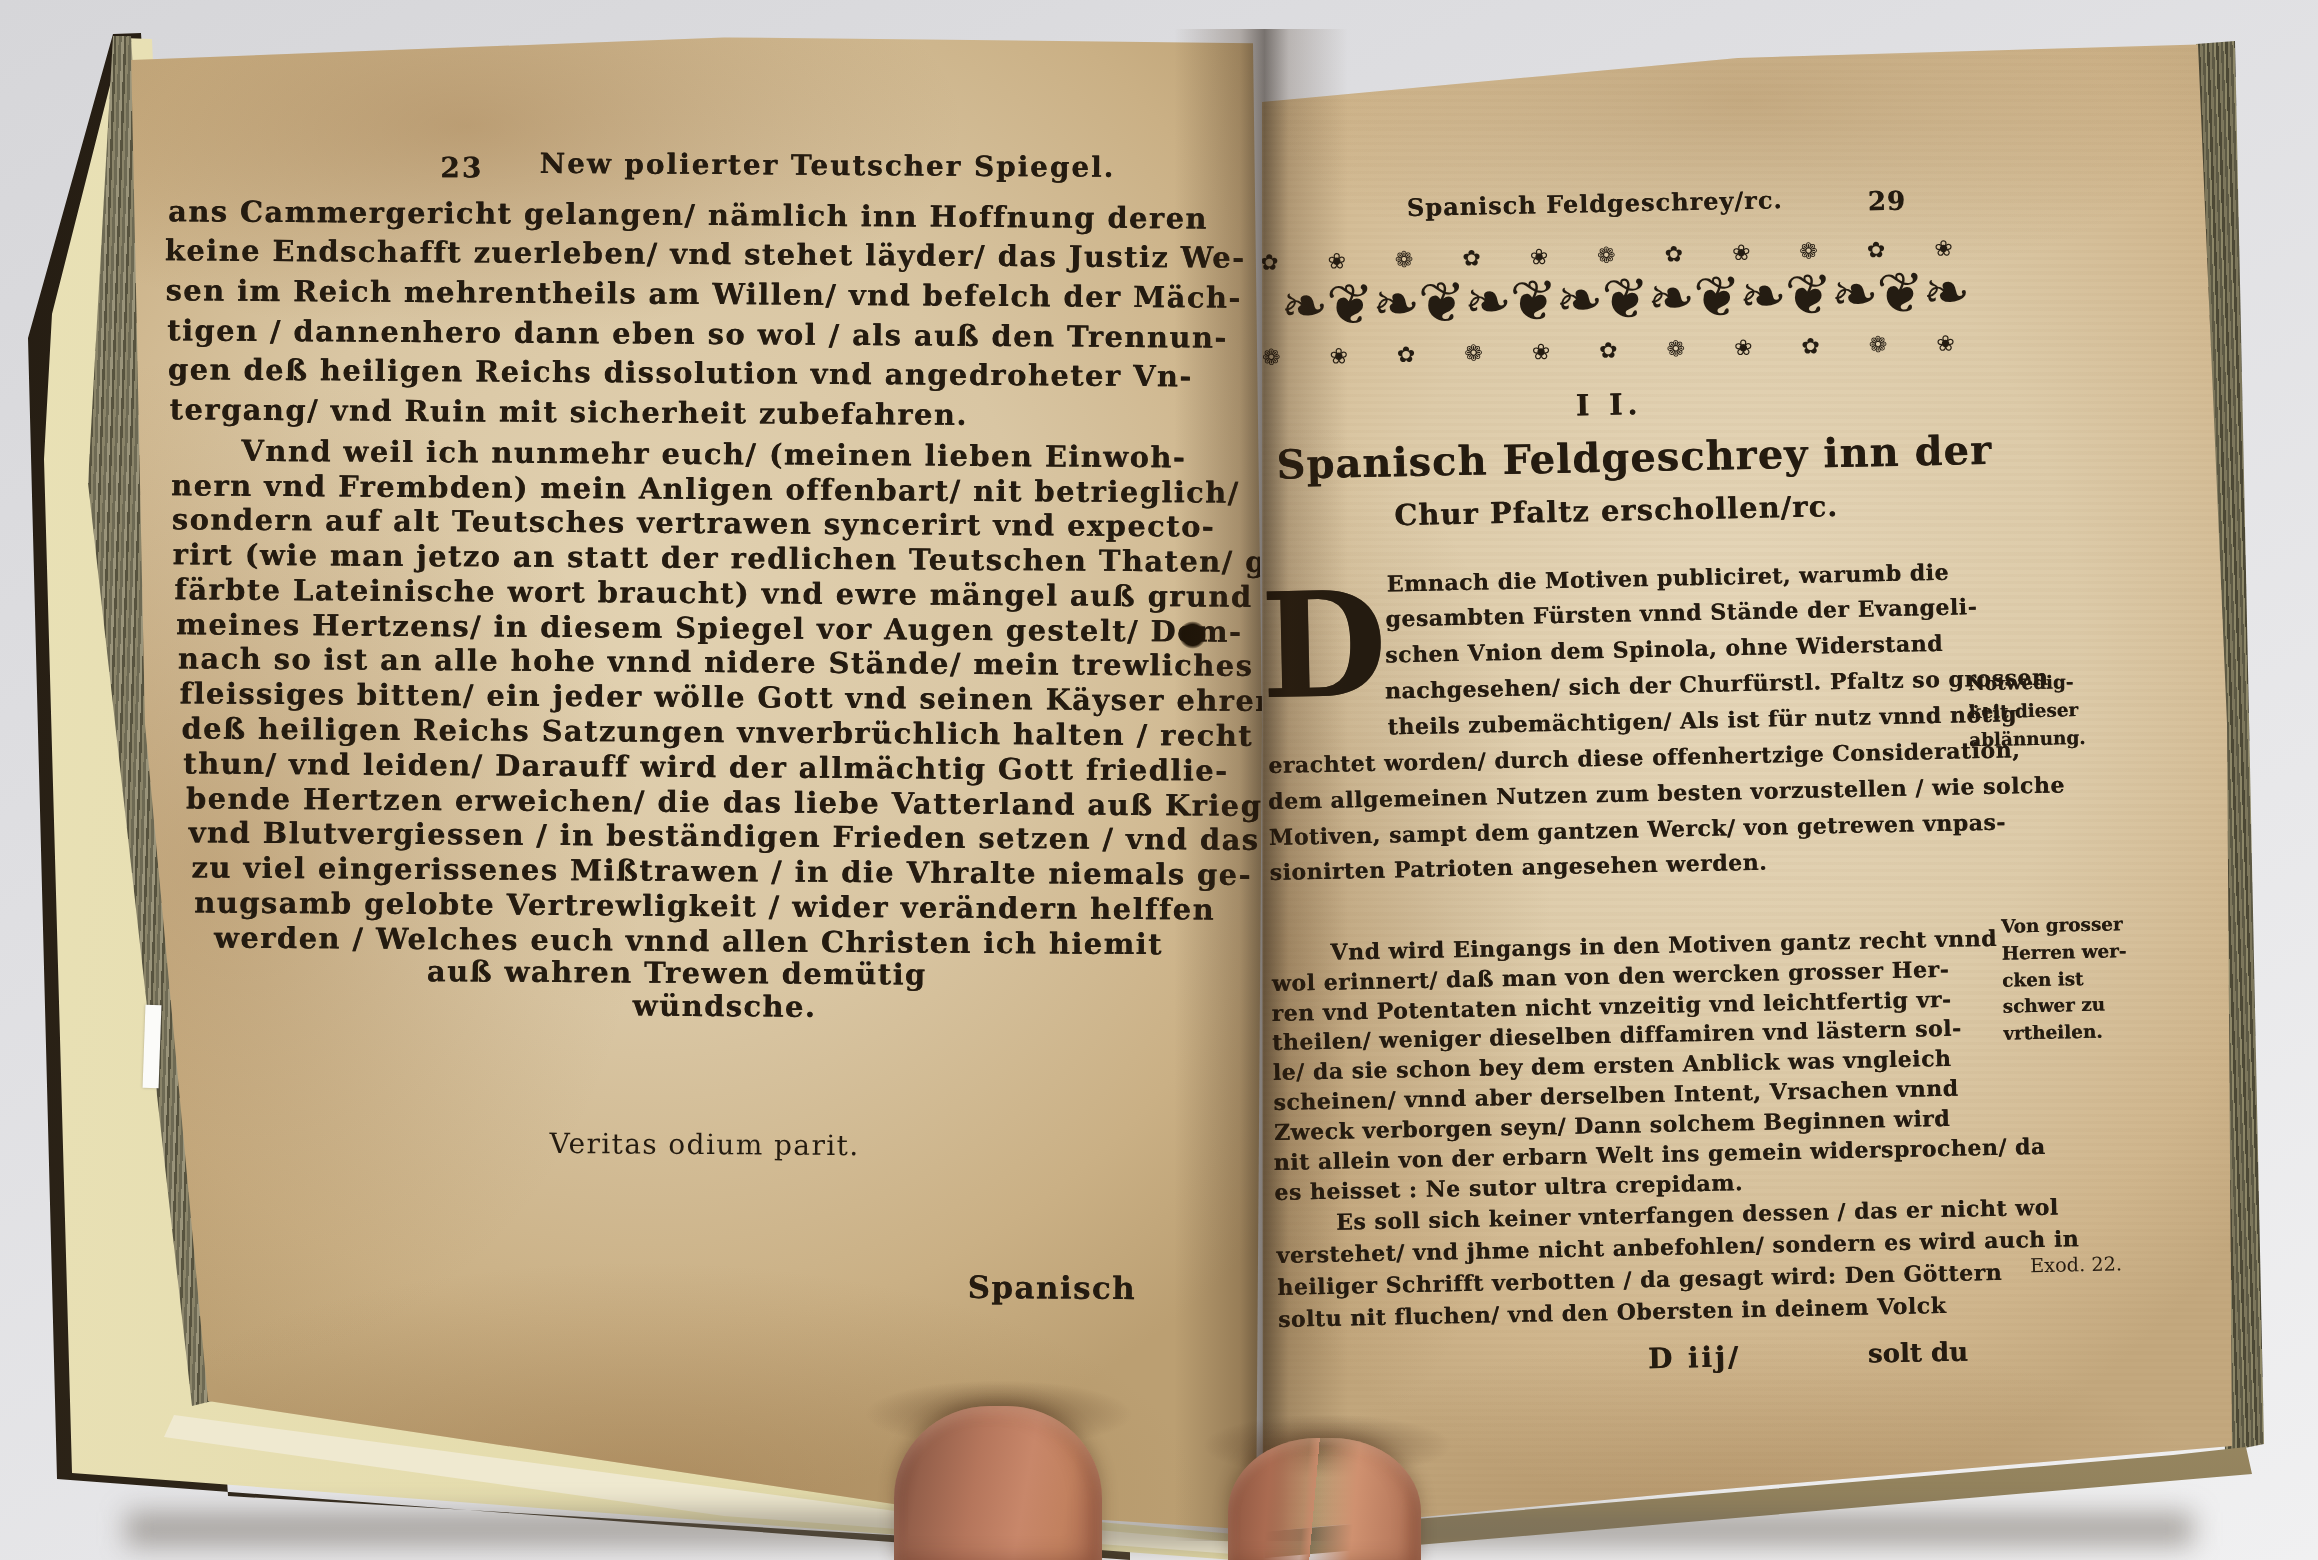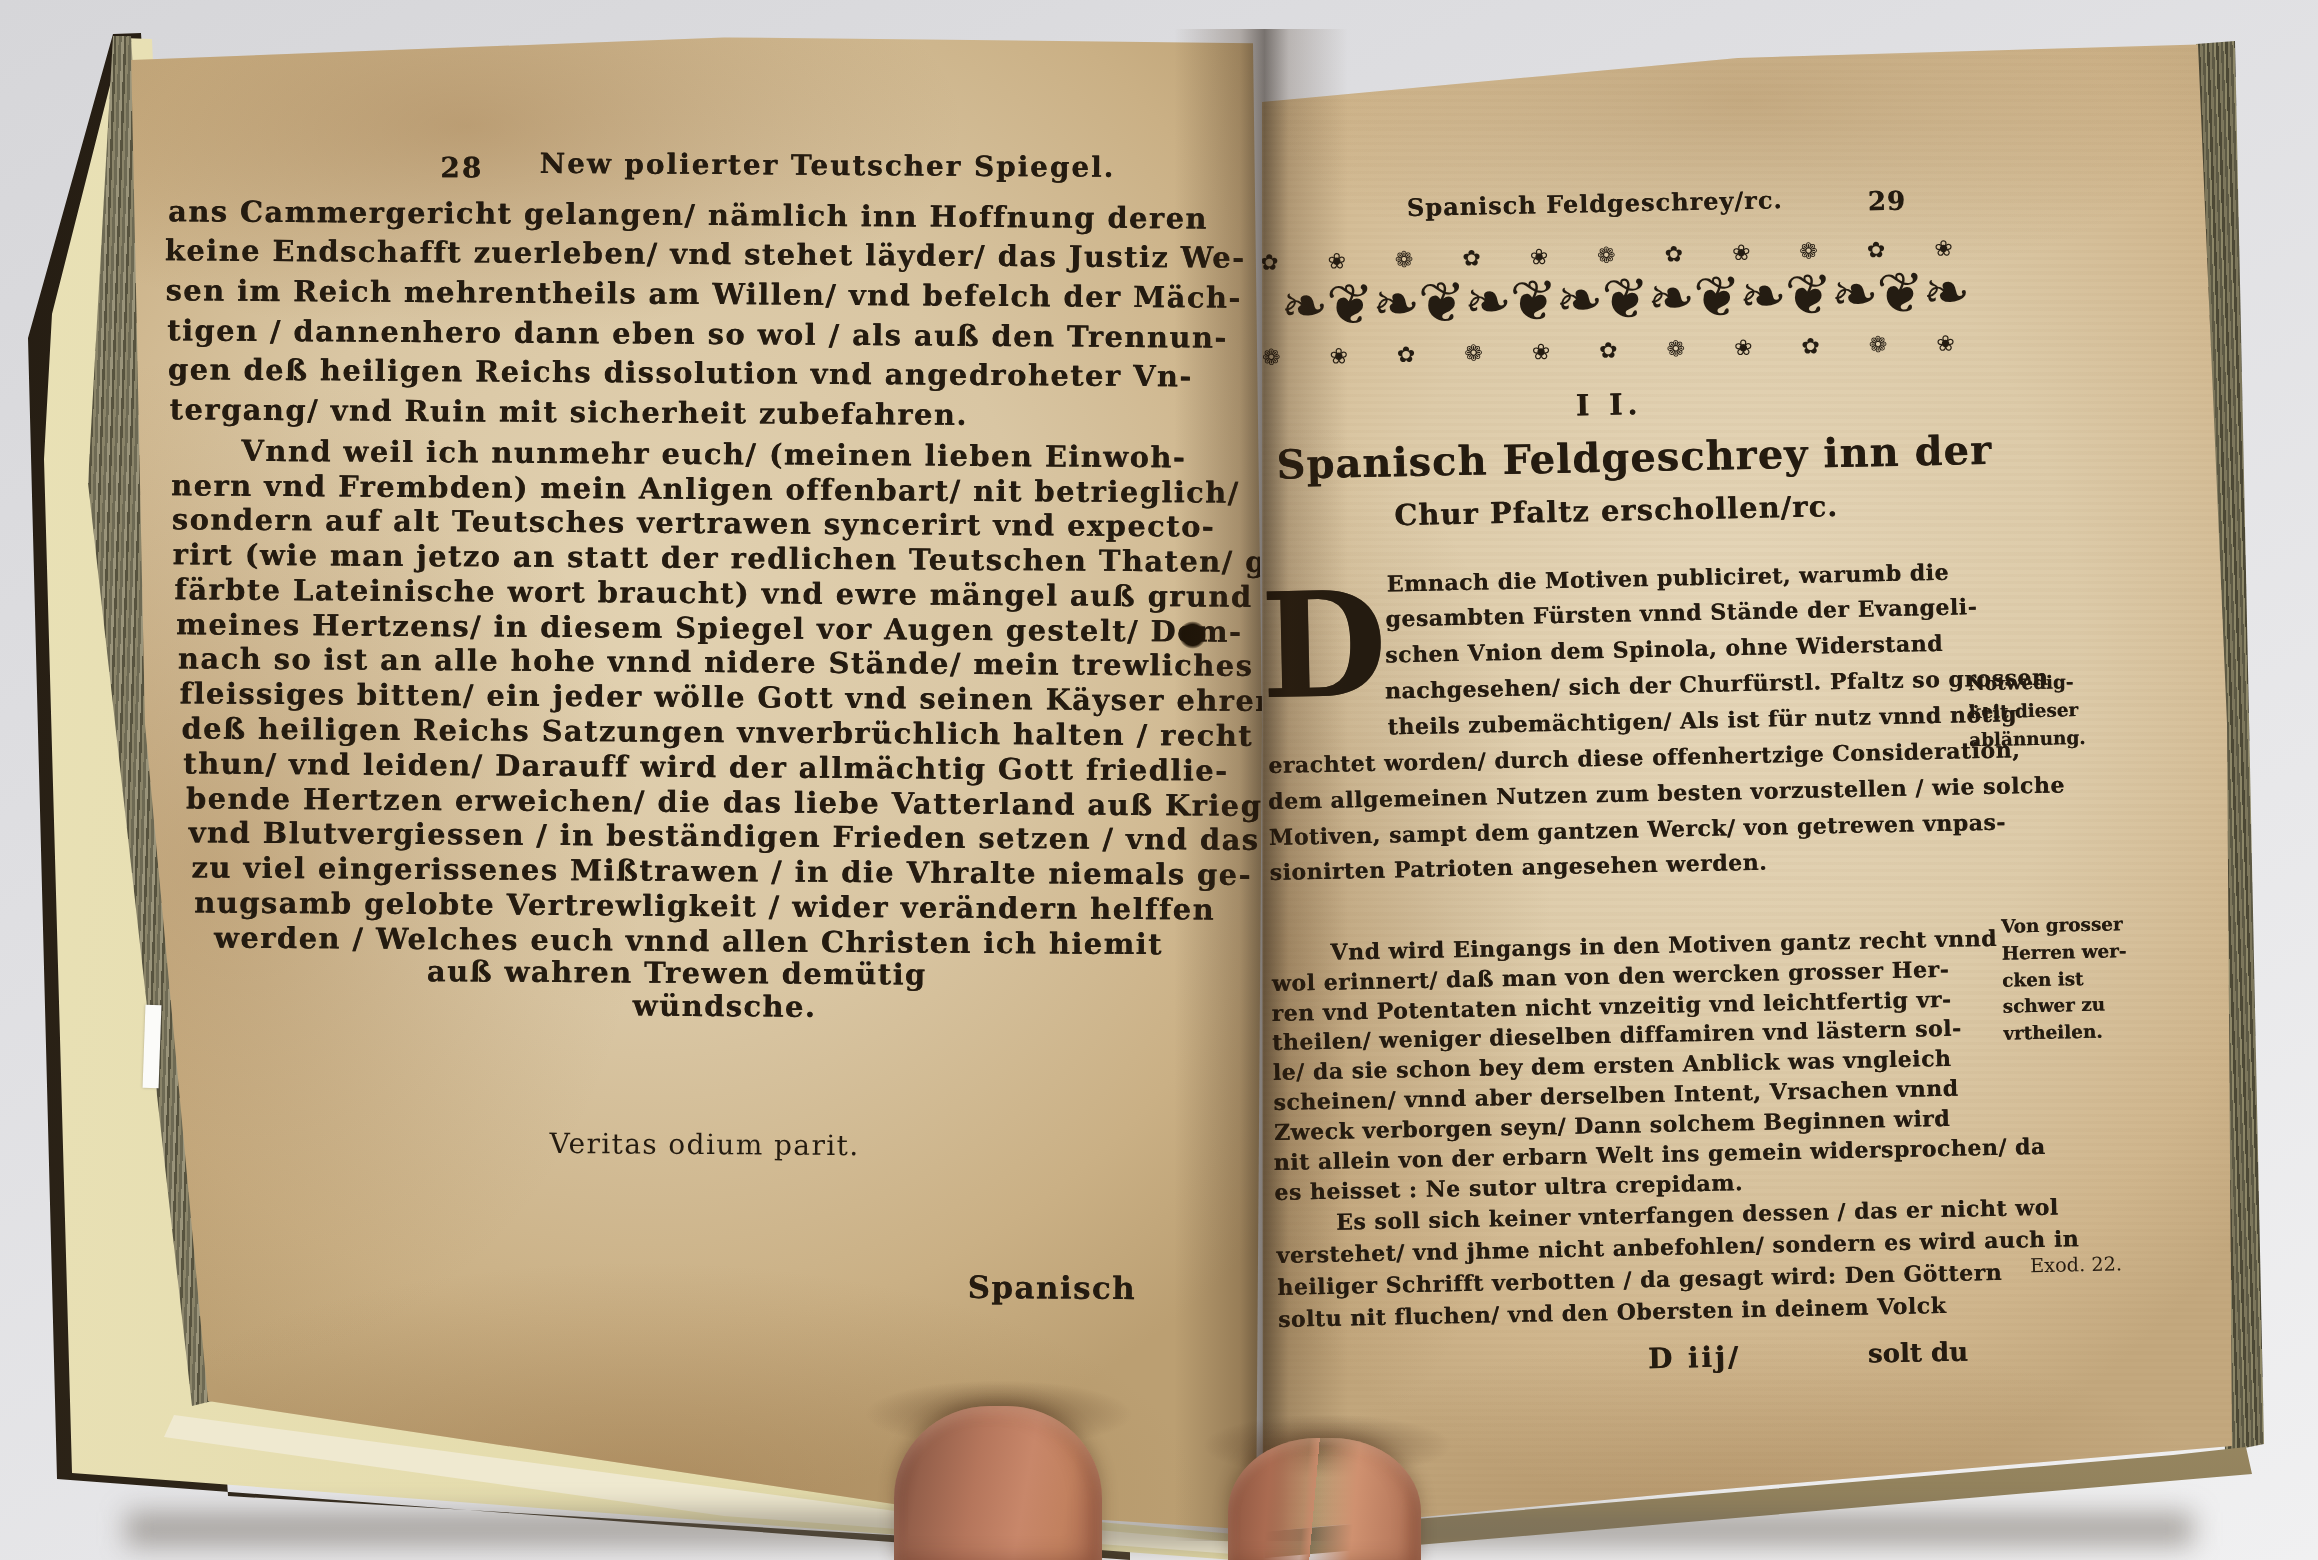--- a/index.html
+++ b/index.html
@@ -80,21 +80,21 @@
   <div id="flyleaf" class="abs"></div>
   <div id="flyleaf2" class="abs"></div>
   <div id="edge-left" class="abs"></div>
   <div id="edge-right" class="abs"></div>
   <div id="edge-bottom-right" class="abs"></div>
   <div id="book-shadow" class="abs"></div>
   <div id="sticker" class="abs"></div>
 
   <div id="page-left" class="abs">
     <div id="lp-text">
-      <div class="txt lp-head" style="left:313px;top:117px;">28</div>
+      <div class="txt lp-head" style="left:313px;top:117px;">23</div>
       <div class="txt lp-head ctr" style="left:391px;top:112px;width:618px;">New polierter Teutscher Spiegel.</div>
 
       <div class="txt lp-line" style="left:41px;top:162px;">ans Cammergericht gelangen/ nämlich inn Hoffnung deren</div>
       <div class="txt lp-line" style="left:38px;top:201px;">keine Endschafft zuerleben/ vnd stehet läyder/ das Justiz We-</div>
       <div class="txt lp-line" style="left:39px;top:241px;">sen im Reich mehrentheils am Willen/ vnd befelch der Mäch-</div>
       <div class="txt lp-line" style="left:41px;top:281px;">tigen / dannenhero dann eben so wol / als auß den Trennun-</div>
       <div class="txt lp-line" style="left:42px;top:320px;">gen deß heiligen Reichs dissolution vnd angedroheter Vn-</div>
       <div class="txt lp-line" style="left:44px;top:360px;">tergang/ vnd Ruin mit sicherheit zubefahren.</div>
 
       <div class="txt lp-line" style="left:116px;top:401px;">Vnnd weil ich nunmehr euch/ (meinen lieben Einwoh-</div>

